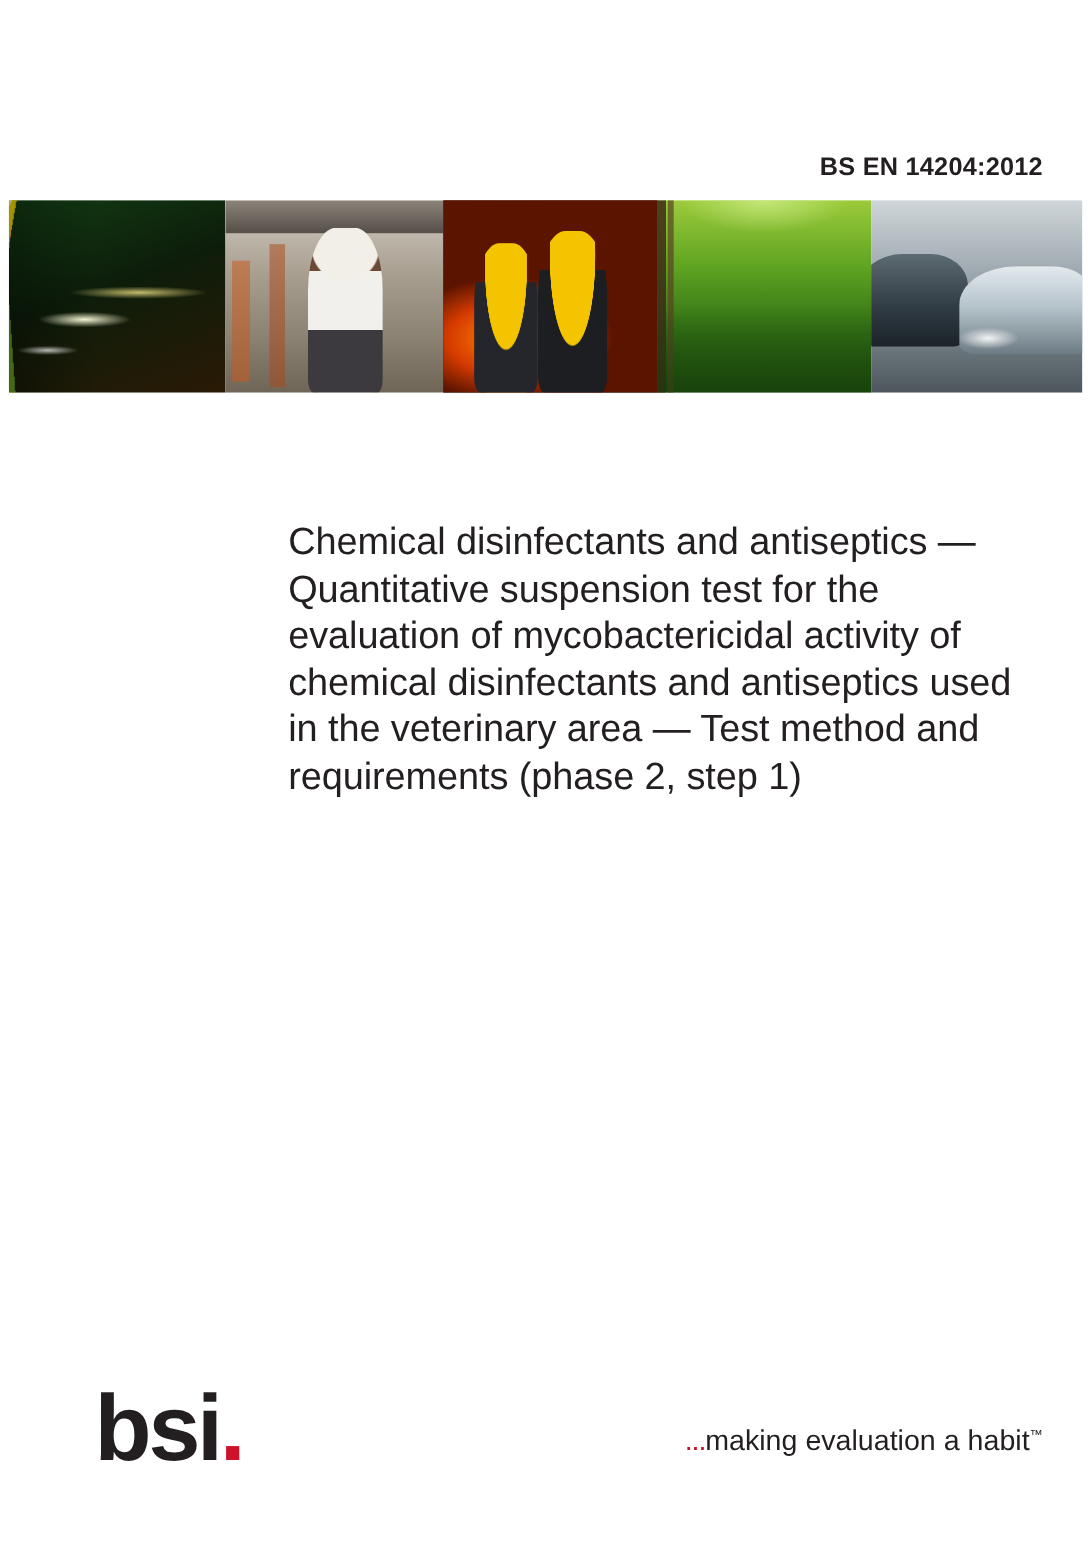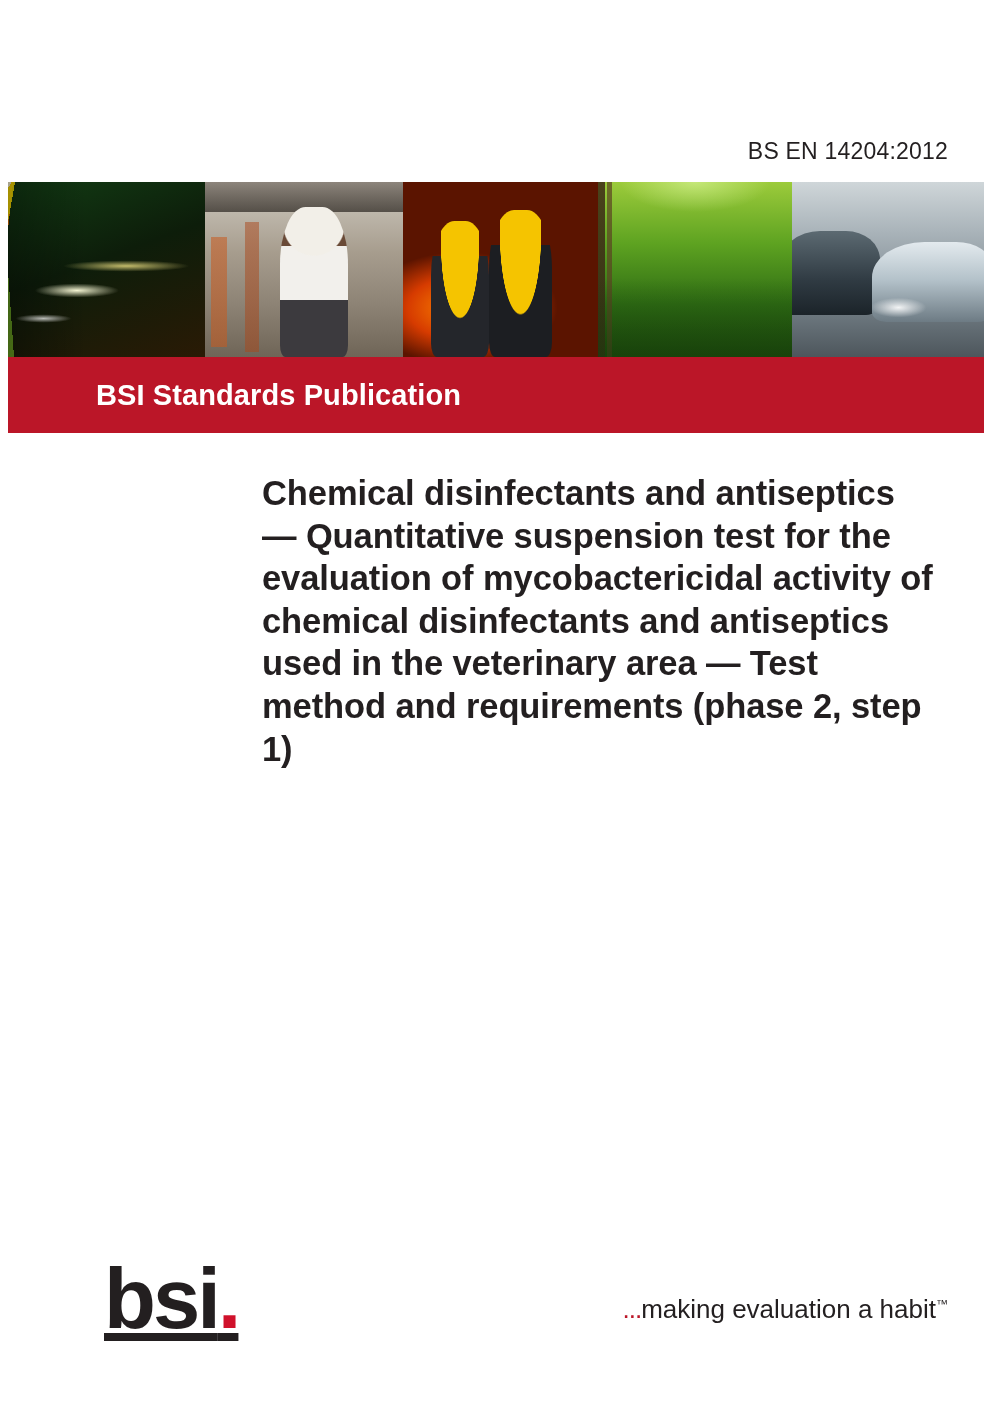--- a/index.html
+++ b/index.html
@@ -21,21 +21,21 @@
     inset: 0;
     background: #ffffff;
   }
 
   
   .std-number {
     position: absolute;
     top: 138px;
     right: 44px;
     font-size: 23px;
-    font-weight: normal;
+    font-weight: bold;
     letter-spacing: 0.2px;
     color: #231f20;
     text-align: center;
   }
 
   
   .image-strip {
     position: absolute;
     top: 182px;
     left: 8px;
@@ -195,36 +195,35 @@
   }
 
   
   .doc-title {
     position: absolute;
     top: 472px;
     left: 262px;
     width: 672px;
     font-size: 34.5px;
     line-height: 1.235;
-    font-weight: bold;
+    font-weight: normal;
     color: #231f20;
     letter-spacing: -0.1px;
   }
 
   
   .bsi-logo {
     position: absolute;
-    left: 104px;
+    left: 86px;
     bottom: 62px;
     font-size: 85px;
     font-weight: bold;
     letter-spacing: -3px;
     line-height: 1;
     color: #231f20;
-    text-decoration: underline;
   }
   .bsi-logo .dot { color: #d0112b; }
 
   .tagline {
     position: absolute;
     right: 44px;
     bottom: 78px;
     font-size: 26px;
     color: #231f20;
     white-space: nowrap;
@@ -240,23 +239,20 @@
   <div class="std-number">BS EN 14204:2012</div>
 
   <div class="image-strip">
     <div class="strip-cell cell-lights"></div>
     <div class="strip-cell cell-warehouse"></div>
     <div class="strip-cell cell-fire"></div>
     <div class="strip-cell cell-forest"></div>
     <div class="strip-cell cell-cars"></div>
   </div>
 
-  <div class="red-banner">
-    <div class="red-banner-text">BSI Standards Publication</div>
-  </div>
 
   <div class="doc-title">Chemical disinfectants and antiseptics — Quantitative suspension test for the evaluation of mycobactericidal activity of chemical disinfectants and antiseptics used in the veterinary area — Test method and requirements (phase 2, step 1)</div>
 
   <div class="bsi-logo">
     <span>bsi</span><span class="dot">.</span>
   </div>
 
   <div class="tagline">
     <span class="lead">...</span><span>making evaluation a habit</span><span class="tm">™</span>
   </div>

